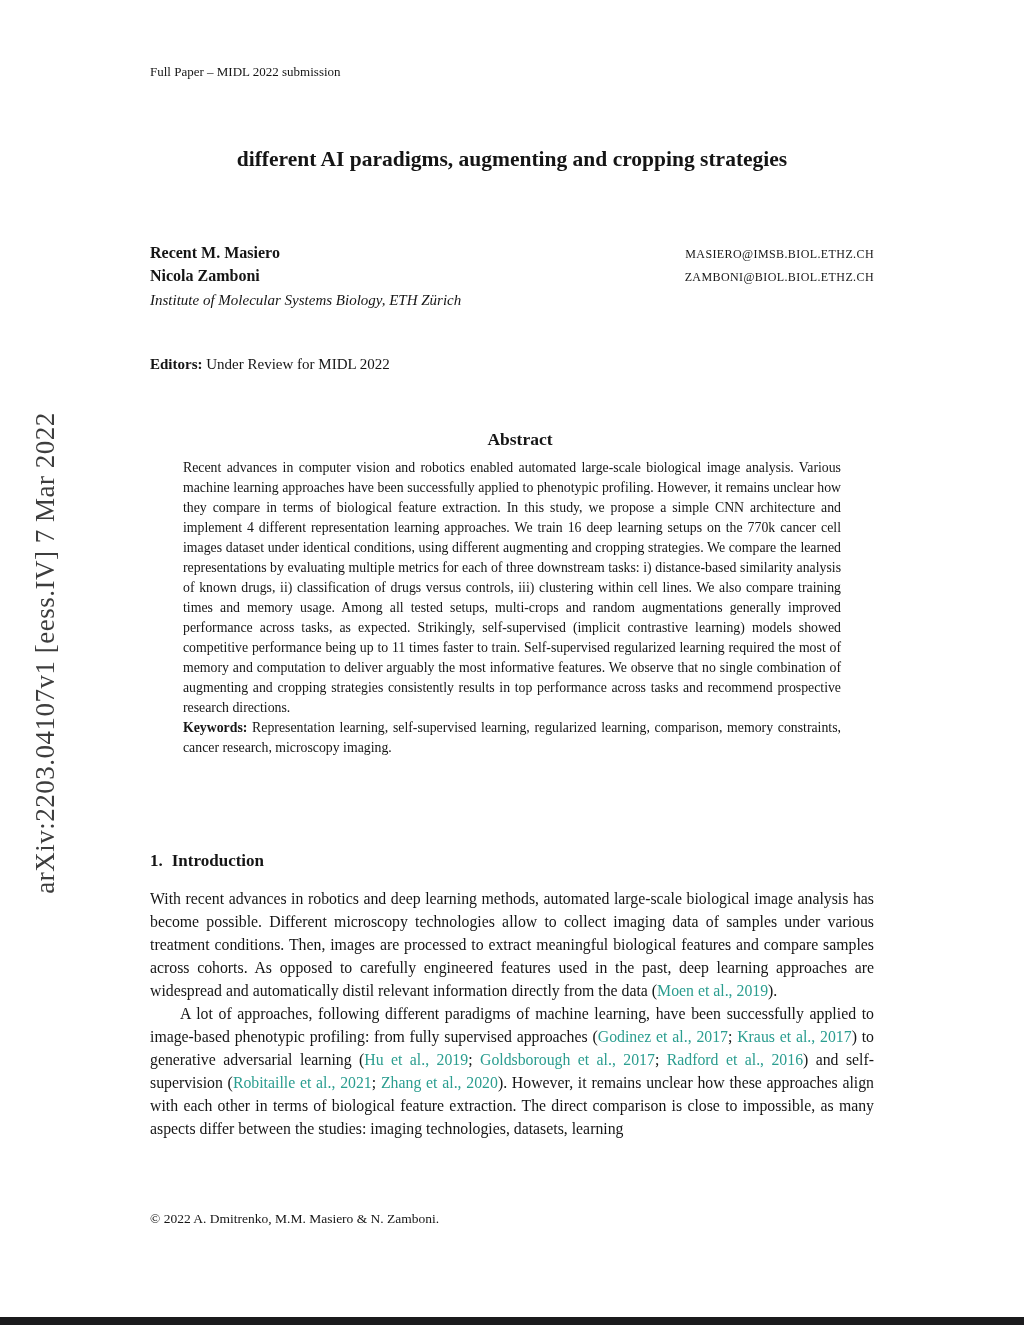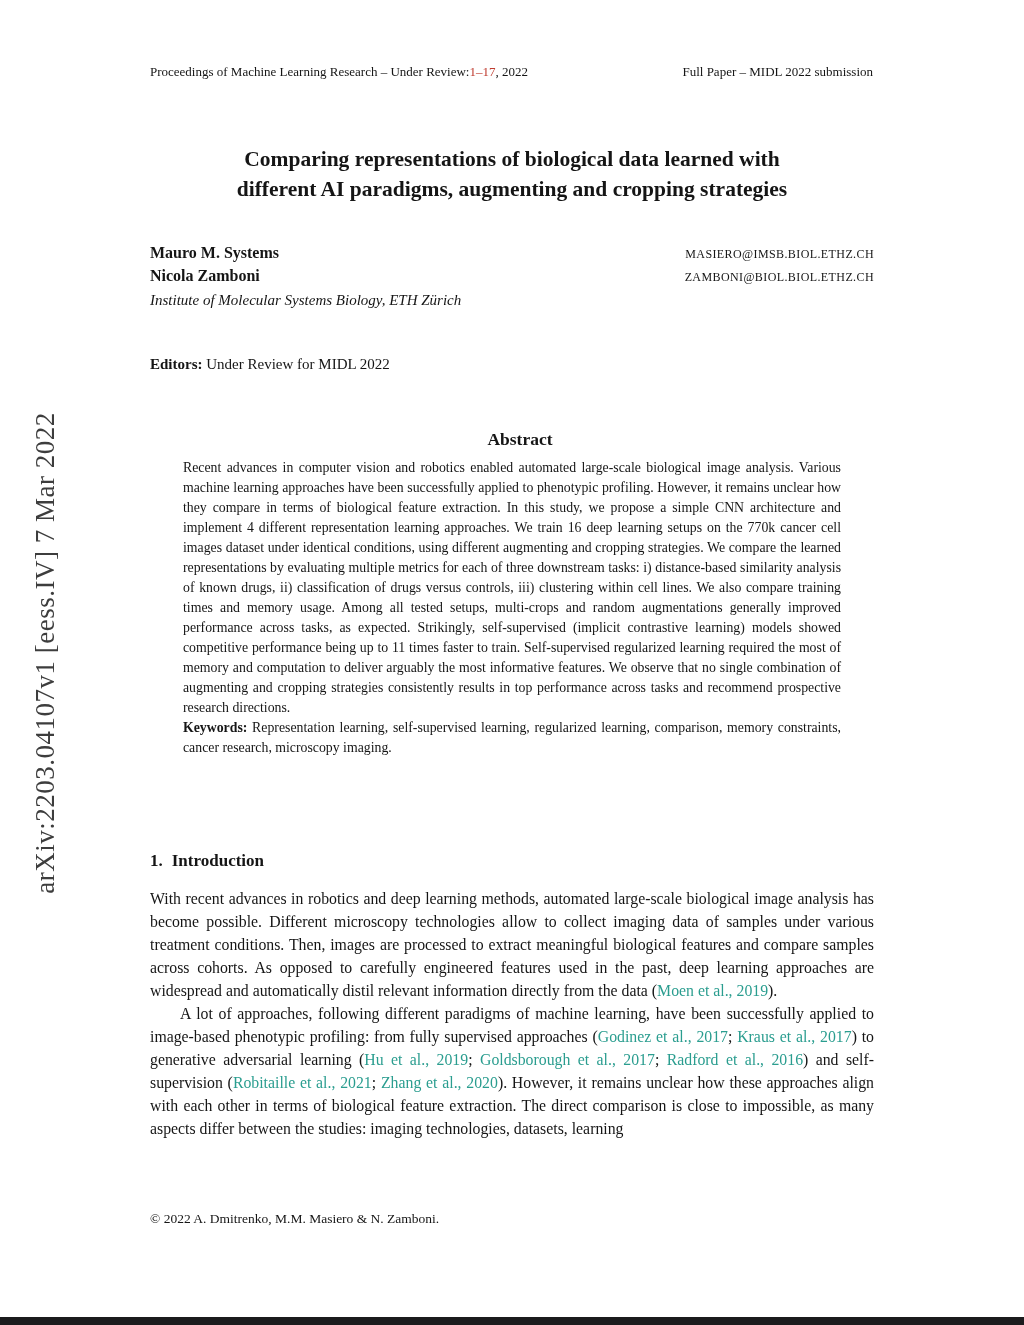--- a/index.html
+++ b/index.html
@@ -81,32 +81,30 @@
   .bottom-strip { position:absolute; left:0; right:0; bottom:0; height:8px; background:#1b1b1d; }
 </style>
 </head>
 <body>
 
 <div class="page">
 
   <div class="arxiv-stamp">arXiv:2203.04107v1  [eess.IV]  7 Mar 2022</div>
 
   <header class="running-head">
-    <div class="head-left"><span>Proceedings of Machine Learning Research – Under Review:</span><span class="lnk-pages">1–17</span><span>, 2022</span></div>
     <div class="head-right">Full Paper – MIDL 2022 submission</div>
   </header>
 
   <h1 class="title">
-    <div>Comparing representations of biological data learned with</div>
     <div>different AI paradigms, augmenting and cropping strategies</div>
   </h1>
 
   <div class="authors">
     <div class="author-row">
-      <span class="author-name">Mauro M. Systems</span>
+      <span class="author-name">Recent M. Masiero</span>
       <span class="author-email">MASIERO@IMSB.BIOL.ETHZ.CH</span>
     </div>
     <div class="author-row">
       <span class="author-name">Nicola Zamboni</span>
       <span class="author-email">ZAMBONI@BIOL.BIOL.ETHZ.CH</span>
     </div>
     <div class="affiliation">Institute of Molecular Systems Biology, ETH Zürich</div>
   </div>
 
   <div class="editors">

